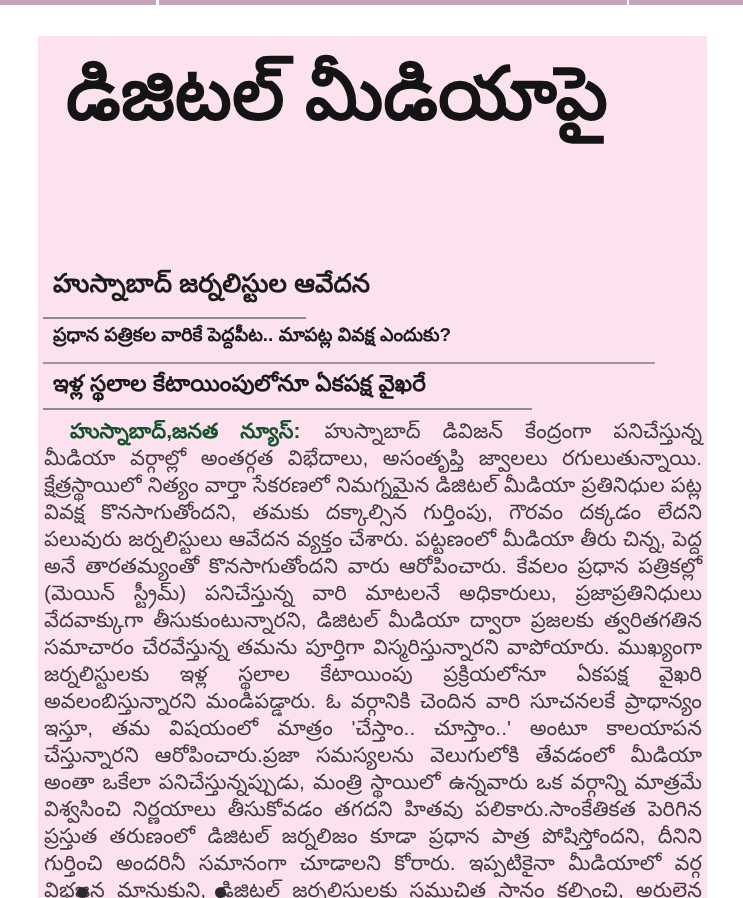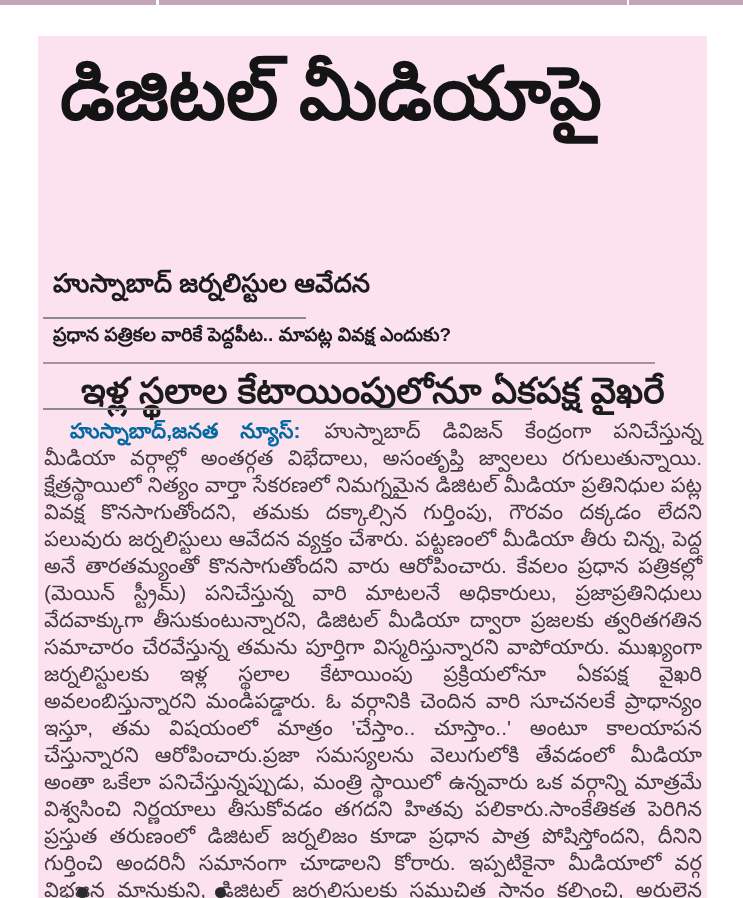--- a/index.html
+++ b/index.html
@@ -47,34 +47,34 @@
     left: 22px;
     top: 8px;
     width: 640px;
     margin: 0;
     font-size: 74px;
     line-height: 99px;
     font-weight: 800;
     color: #141414;
     white-space: nowrap;
   }
-  .hl-line { display: block; }
+  .hl-line { display: block; margin-left: 6px; }
 
   .subhead {
     position: absolute;
     left: 15px;
     width: 650px;
     font-weight: 700;
     color: #1c1c1c;
     white-space: nowrap;
     overflow: hidden;
   }
   .sub1 { top: 232px; font-size: 26px; }
   .sub2 { top: 288px; font-size: 19px; }
-  .sub3 { top: 334px; font-size: 36px; margin-left: 28px; }
+  .sub3 { top: 334px; font-size: 23px; }
 
   .sep {
     position: absolute;
     left: 5px;
     height: 2px;
   }
   .sep1 { top: 281px; width: 263px; background: #8d8a8d; }
   .sep2 { top: 326px; width: 612px; background: #a3939f; }
   .sep3 { top: 372px; width: 489px; background: #8d8a8d; }
 
@@ -85,21 +85,21 @@
     width: 658px;
     margin: 0;
     font-size: 21px;
     line-height: 27px;
     text-align: justify;
     text-indent: 26px;
     color: #413c40;
   }
   .dateline {
     font-weight: 700;
-    color: #0369a1;
+    color: #14532d;
     margin-right: 24px;
   }
 
   .frag {
     position: absolute;
     top: 851px;
     width: 11px;
     height: 11px;
     border-radius: 50%;
     background: #2b2b2b;

